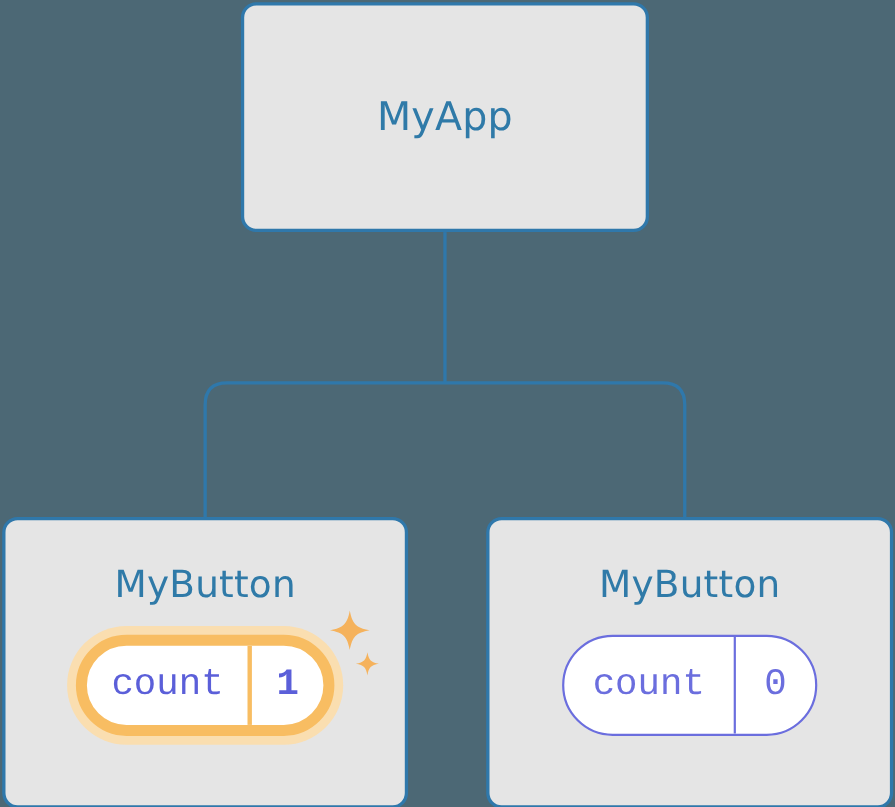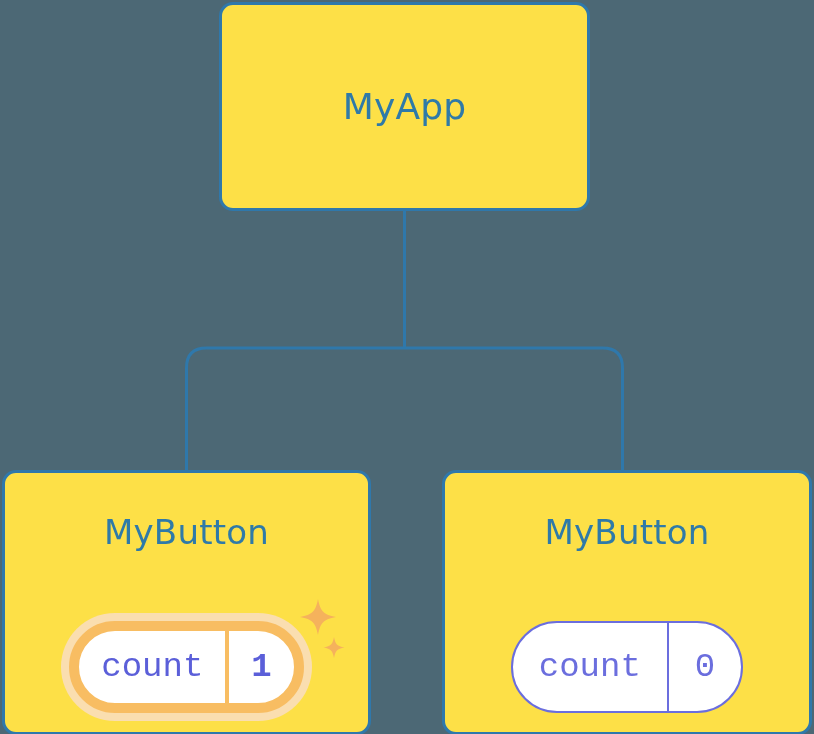--- a/index.html
+++ b/index.html
@@ -30,40 +30,39 @@
     top: 0;
     width: 814px;
     height: 734px;
     pointer-events: none;
   }
 
   
   .node {
     position: absolute;
     box-sizing: border-box;
-    background: #fde047;
+    background: #e5e5e5;
     border: 3px solid #2f78ab;
     border-radius: 14px;
     display: flex;
     flex-direction: column;
     align-items: center;
   }
 
   .node-root {
     left: 219px;
     top: 2px;
     width: 371px;
     height: 209px;
     justify-content: center;
   }
 
   .node-child {
     height: 265px;
     padding-top: 42px;
-    gap: 44px;
   }
 
   .node-child-left {
     left: 2px;
     top: 470px;
     width: 369px;
   }
 
   .node-child-right {
     left: 442px;

